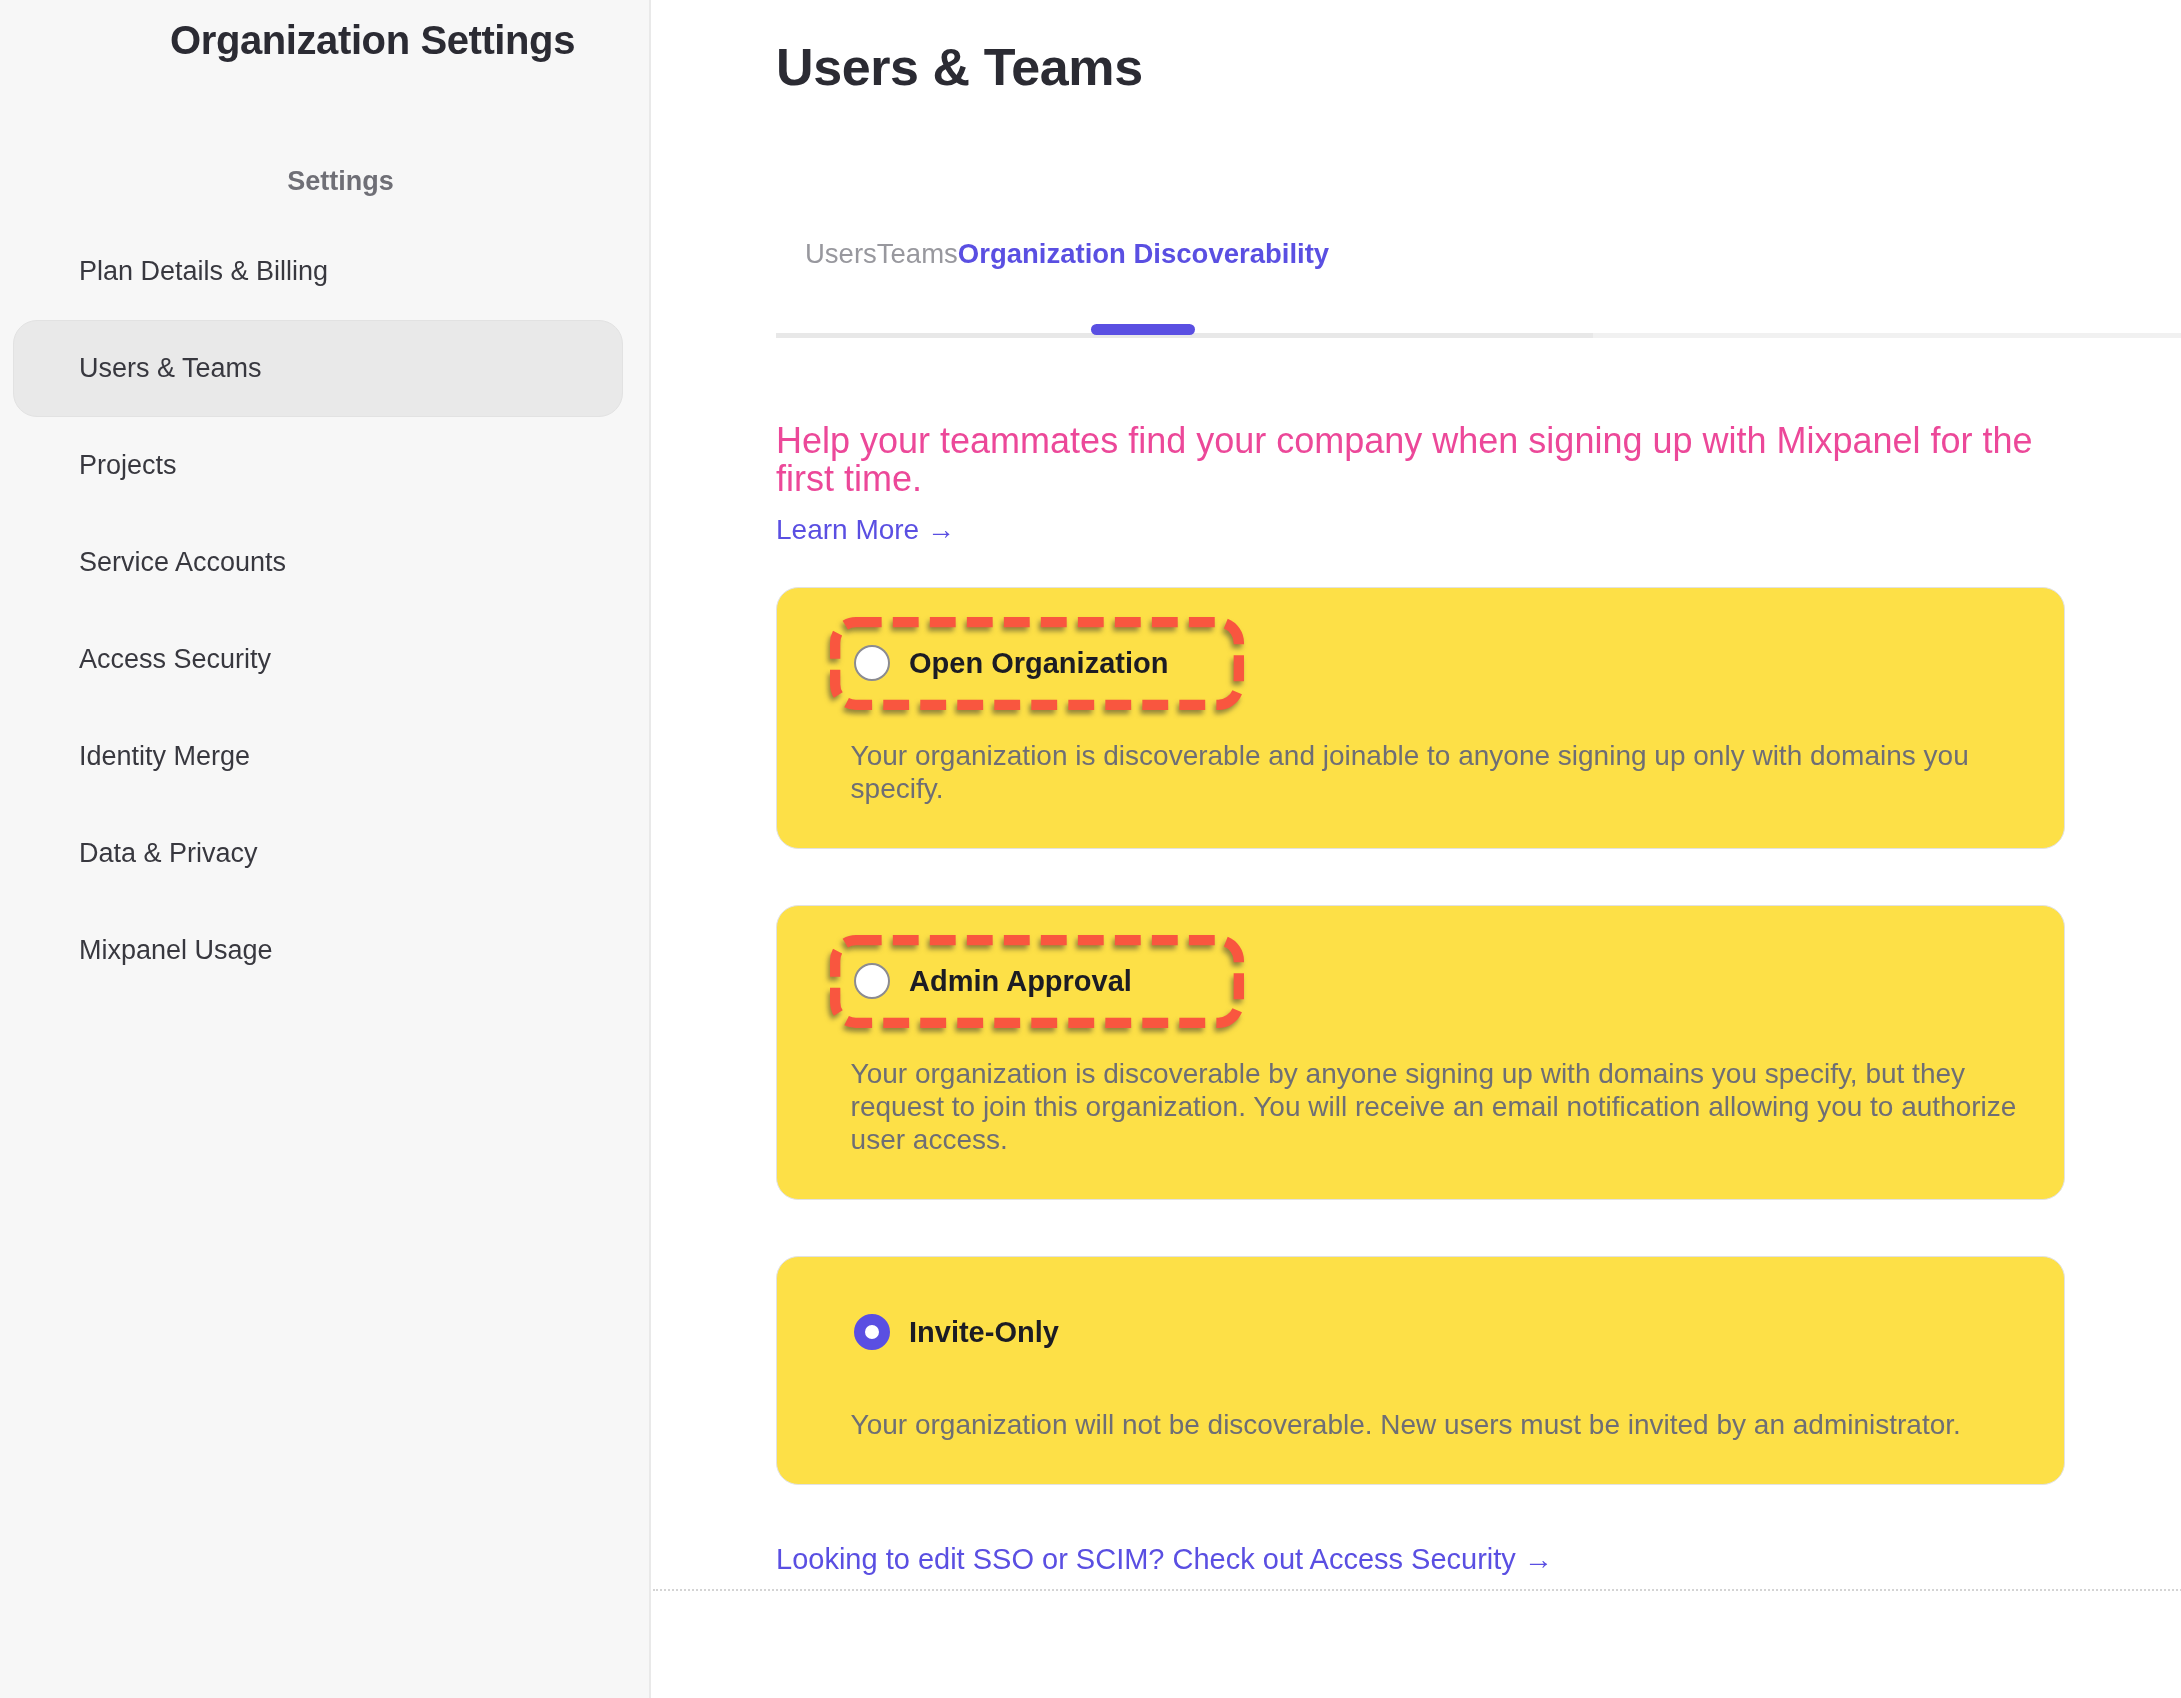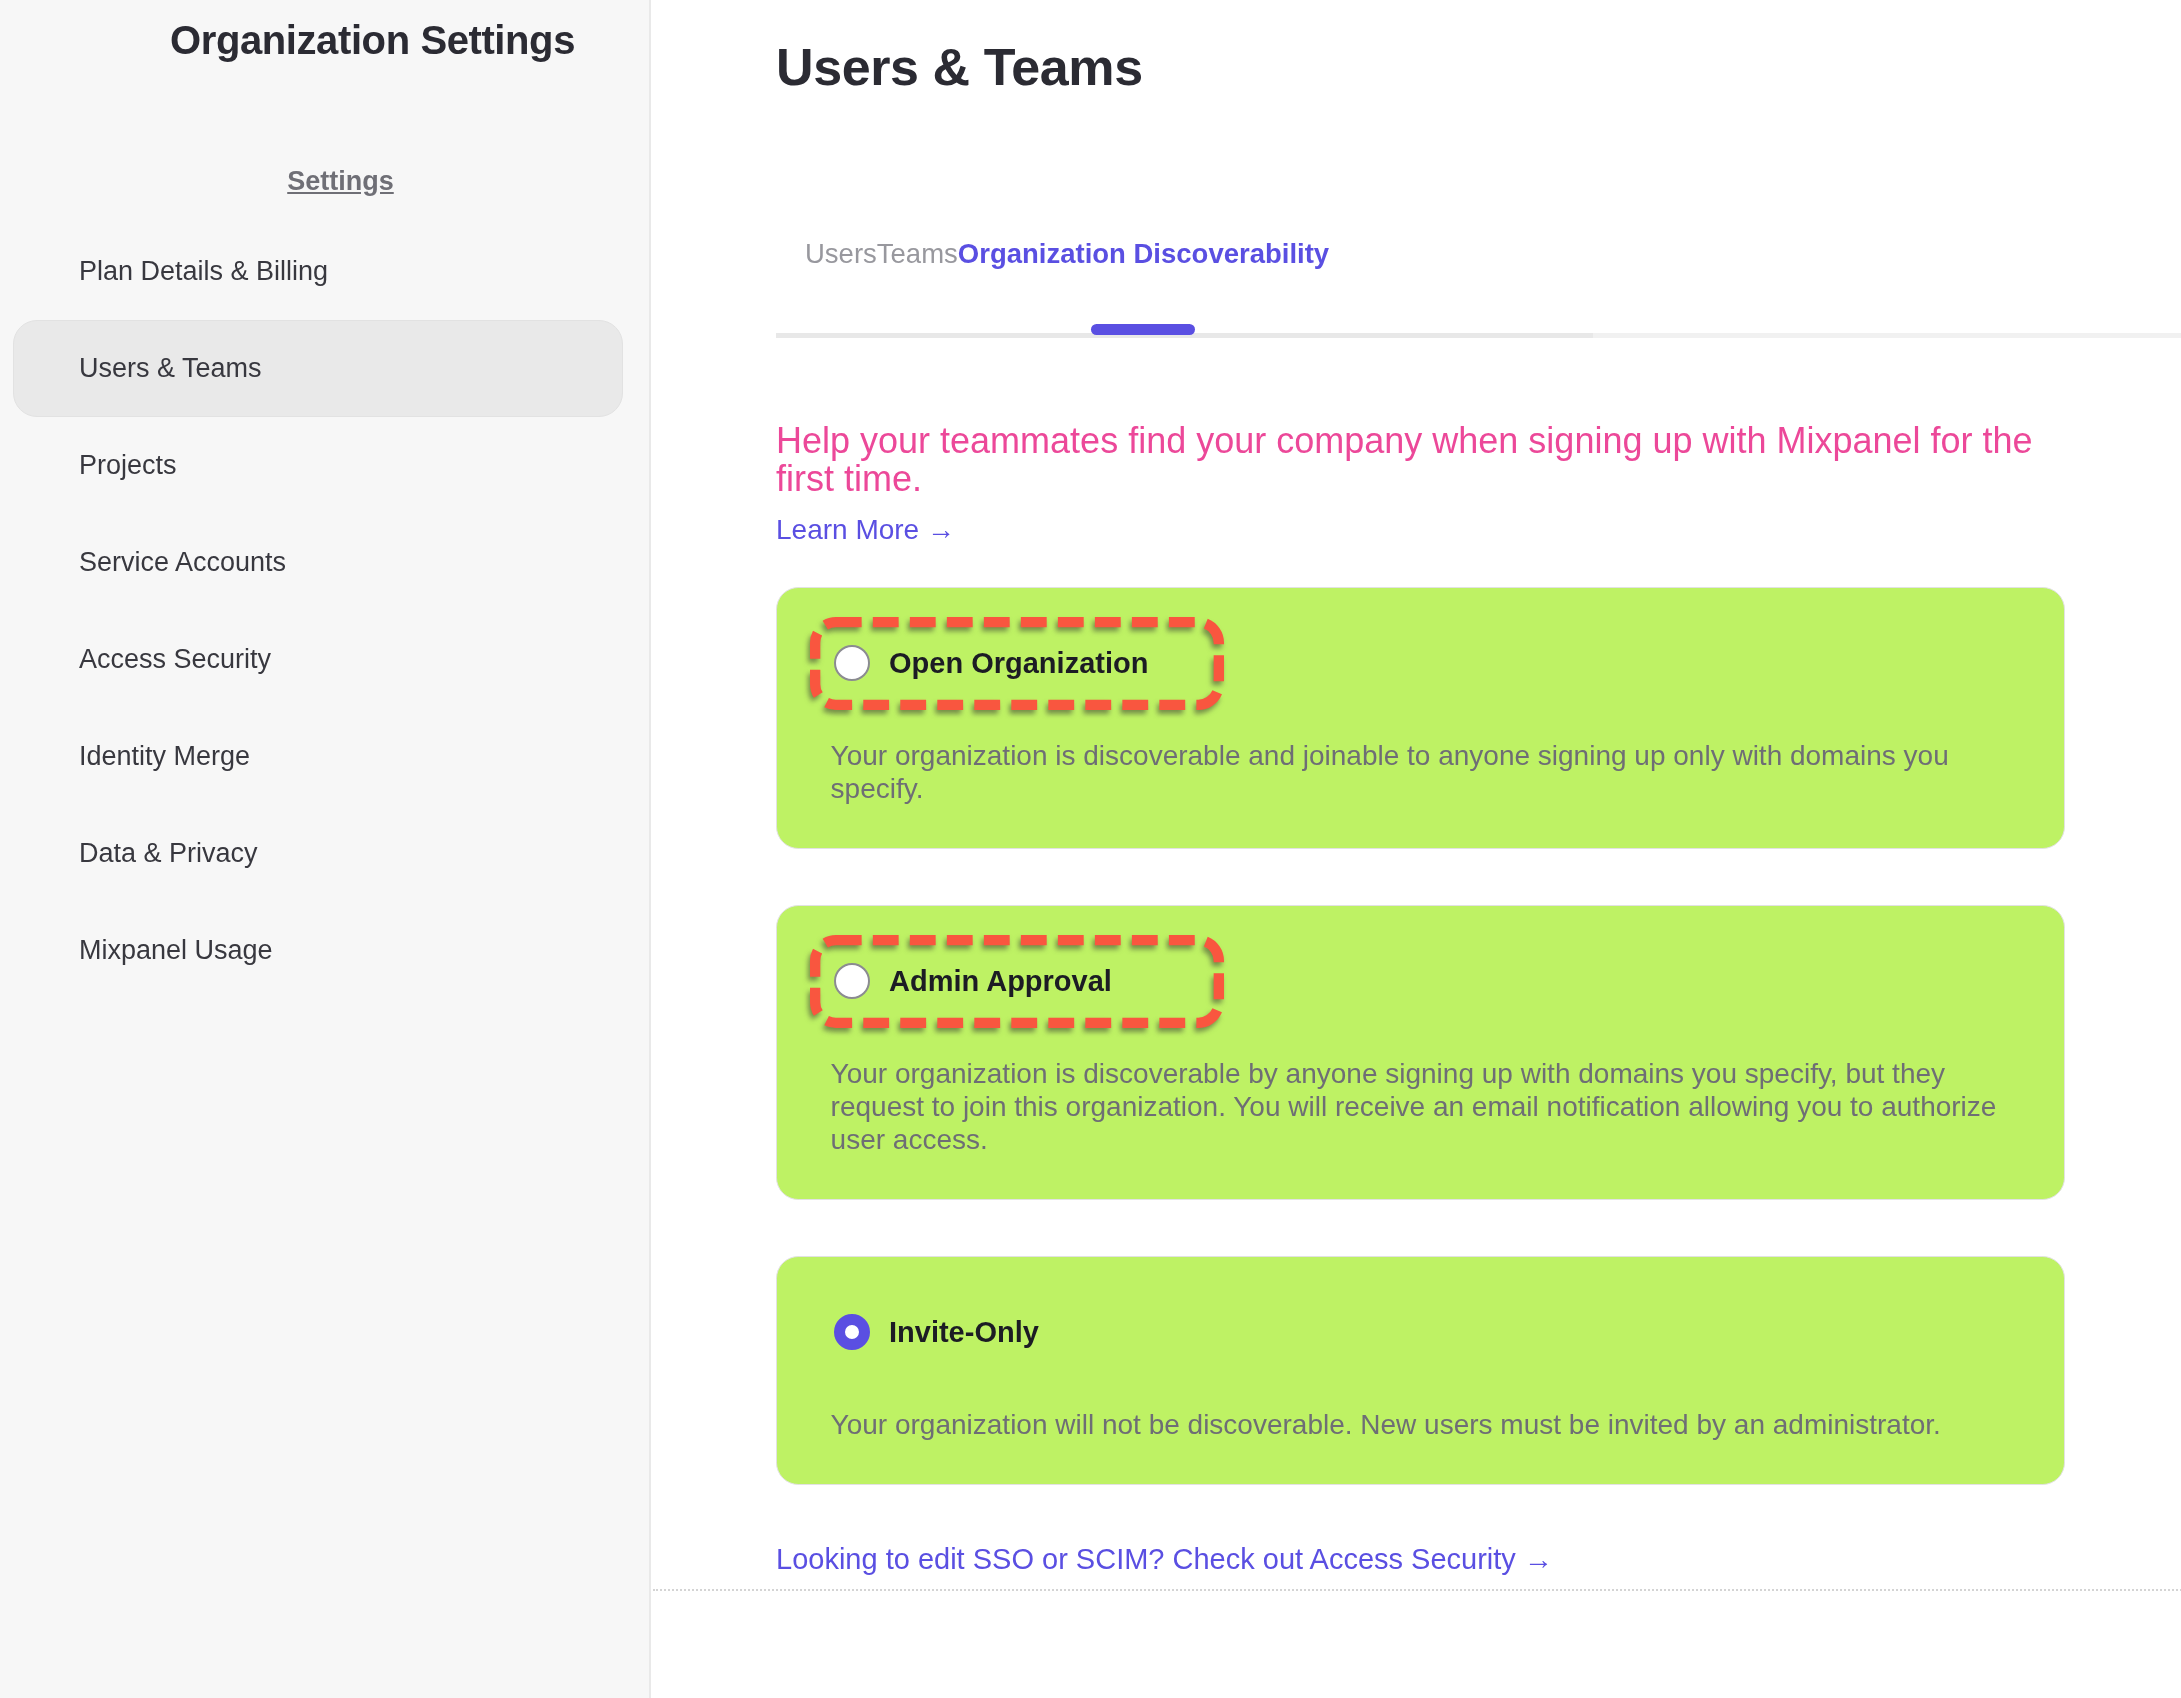--- a/index.html
+++ b/index.html
@@ -21,21 +21,21 @@
     border-right:2.6px solid #e9e9e9;
     text-align:center;
   }
   .sb-title {
     padding:19px 0 0 96px;
     font-size:40px; font-weight:700; letter-spacing:-0.4px;
     color:#2b2b33; line-height:1.05;
   }
   .sb-section {
     margin:105px 0 0 32px;
-    font-size:27px; font-weight:700; color:#6f6f76;text-decoration:underline;
+    font-size:27px; font-weight:700; color:#6f6f76;
   }
   .sb-items { margin-top:26px; }
   .sb-item {
     height:97px; display:flex; align-items:center;
     margin:0 26px 0 13px; padding-left:65px;
     border:1.7px solid transparent; border-radius:24px;
     font-size:27px; font-weight:500; color:#38383f;
     cursor:pointer;
   }
   .sb-item.active {
@@ -80,22 +80,22 @@
     display:inline-block;
     margin-top:15.5px;
     font-size:28px; font-weight:500; color:var(--accent);
     text-decoration:none; cursor:pointer;
   }
 
   
   .card {
     margin-top:41px;
     border:1.7px solid #e2e2e2; border-radius:22.4px;
-    background:#bef264;
-    padding:29px 34px 43px 33px;
+    background:#fde047;
+    padding:29px 34px 43px 53px;
   }
   .card + .card { margin-top:56px; }
 
   .option-row {
     position:relative;
     width:414px; height:93px;
     display:flex; align-items:center;
     padding:0 24px;
   }
   .annotation-svg {

